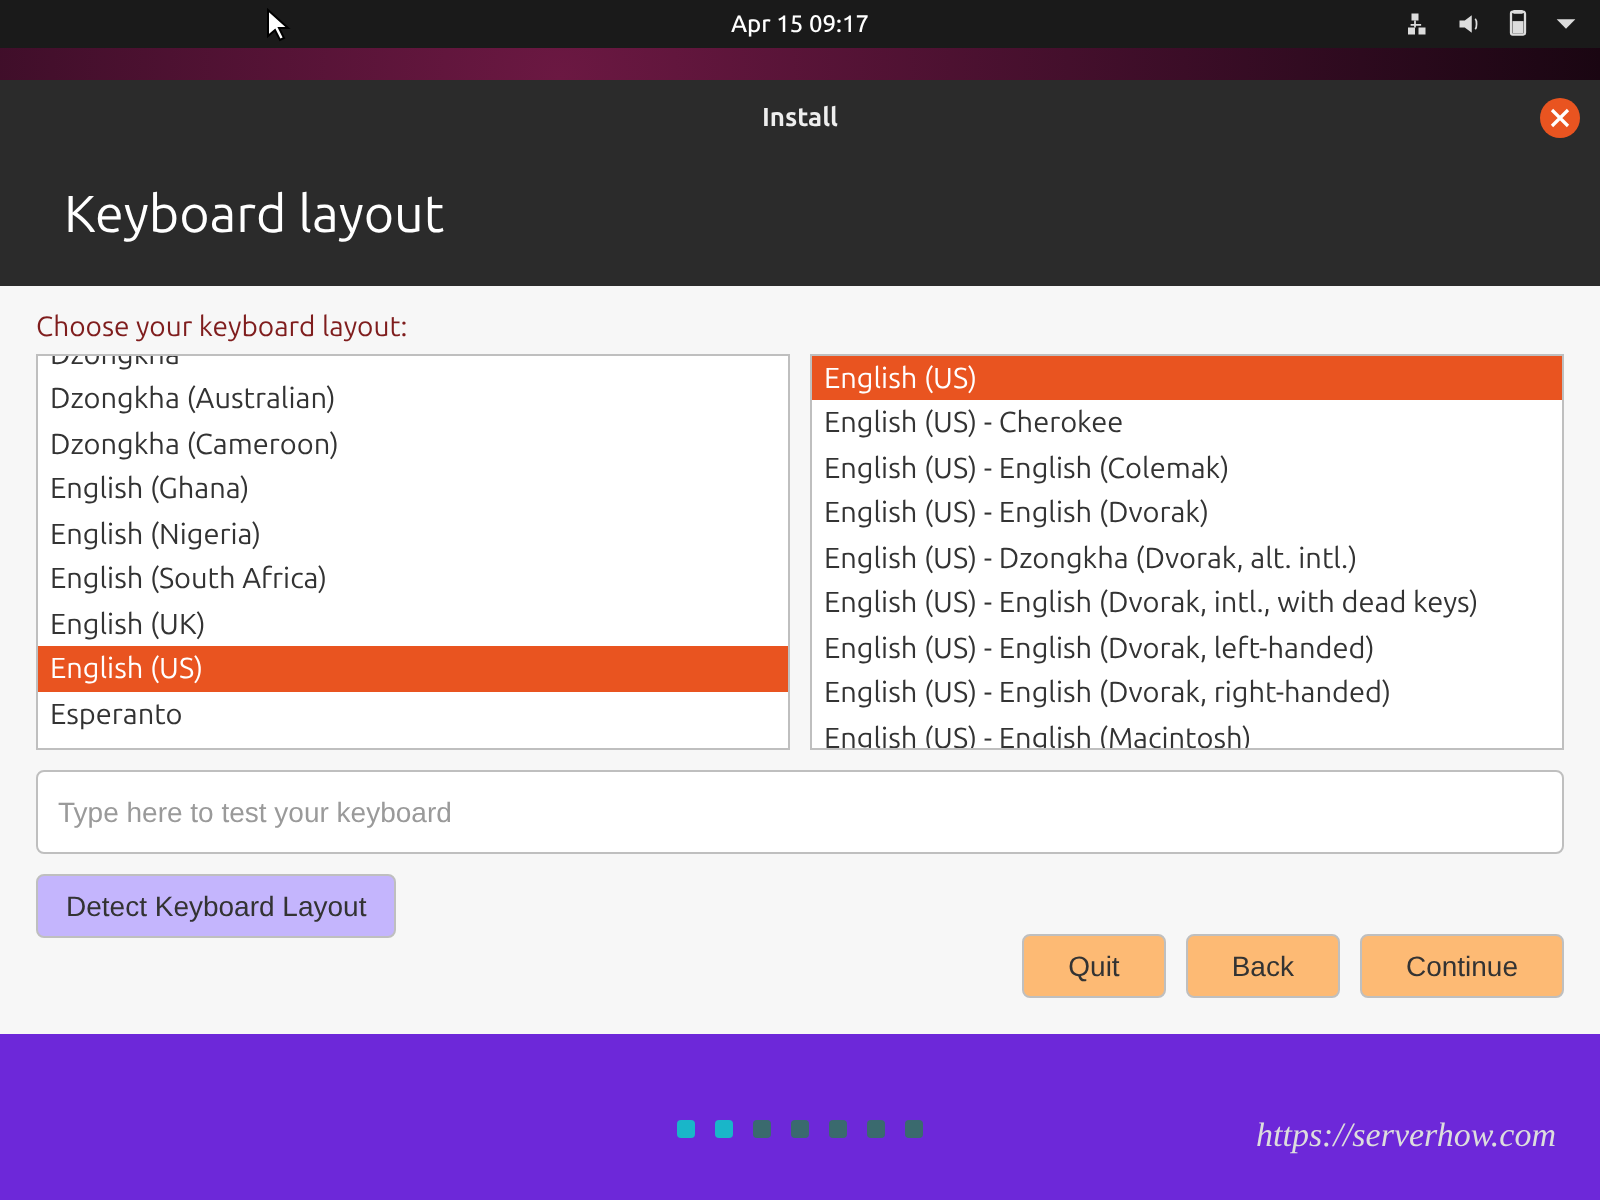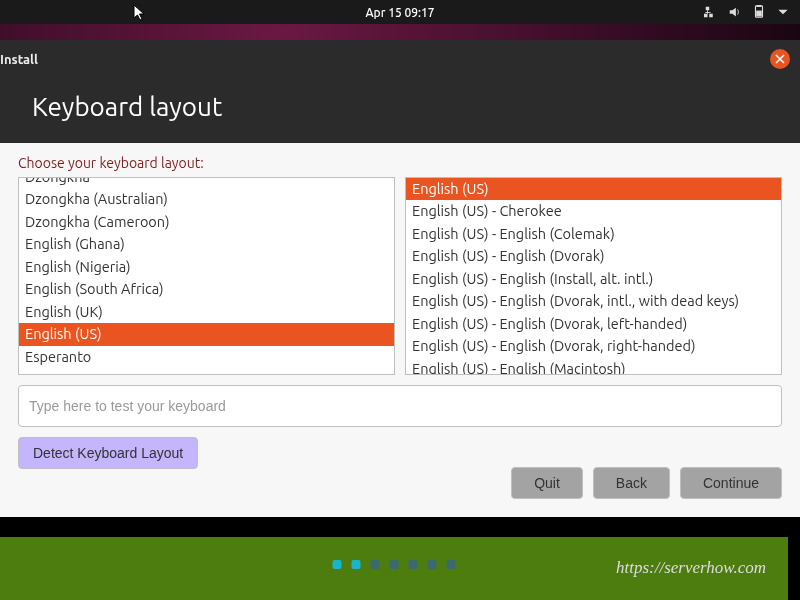--- a/index.html
+++ b/index.html
@@ -11,21 +11,21 @@
   .topbar .clock { font-weight: 500; }
   .topbar .tray { position: absolute; right: 10px; display: flex; gap: 10px; align-items: center; }
   .topbar .tray .ic { width: 14px; height: 14px; display: inline-flex; align-items: center; justify-content: center; color:#ddd; }
   .cursor { position: absolute; left: 133px; top: 4px; width: 14px; height: 18px; pointer-events:none; }
 
   
   .desktop-strip { height: 30px; background: radial-gradient(circle at 35% 50%, #6b1842 0%, #3b0d27 60%, #1a0612 100%); }
 
   
   .installer { position: absolute; left: 0; right: 0; top: 40px; background: #f7f7f7; height: 477px; display:flex; flex-direction:column; }
-  .titlebar { height: 38px; background: #2b2b2b; color: #eee; display: flex; align-items: center; justify-content: flex-start; position: relative; font-size: 13px; font-weight: 600; }
+  .titlebar { height: 38px; background: #2b2b2b; color: #eee; display: flex; align-items: center; justify-content: center; position: relative; font-size: 13px; font-weight: 600; }
   .titlebar .close { position: absolute; right: 10px; top: 9px; width: 20px; height: 20px; border-radius: 50%; background: #e95420; display:flex; align-items:center; justify-content:center; cursor:pointer; }
   .titlebar .close svg { width:10px; height:10px; }
 
   .header { background: #2b2b2b; color: #fff; padding: 14px 32px 22px; }
   .header h1 { font-size: 26px; font-weight: 400; }
 
   .content { background: #f7f7f7; padding: 12px 18px 0; flex:1; color:#333; font-size:14px; }
   .prompt { margin-bottom: 6px; font-size:14px; color:#7f1d1d; }
 
   .lists { display:flex; gap:10px; }
@@ -33,24 +33,24 @@
   .listbox .item { padding: 0 6px; white-space:nowrap; overflow:hidden; text-overflow:ellipsis; cursor:pointer; }
   .listbox .item.cut-top { margin-top:-12px; } 
   .listbox .item.selected { background:#e95420; color:#fff; }
 
   .test-input { width:100%; margin-top:10px; height:42px; border:1px solid #bfbfbf; border-radius:4px; padding:0 10px; font-size:14px; color:#333; background:#fff; }
   .test-input::placeholder { color:#9a9a9a; }
 
   .detect-btn { margin-top:10px; height:32px; padding:0 14px; background:#c4b5fd; border:1px solid #bfbfbf; border-radius:4px; font-size:14px; cursor:pointer; color:#333; }
 
   .footer-btns { position:absolute; right:18px; bottom:18px; display:flex; gap:10px; }
-  .footer-btns button { height:32px; padding:0 22px; background:#a3a3a3; border:1px solid #bfbfbf; border-radius:4px; font-size:14px; cursor:pointer; color:#333; }
+  .footer-btns button { height:32px; padding:0 22px; background:#fdba74; border:1px solid #bfbfbf; border-radius:4px; font-size:14px; cursor:pointer; color:#333; }
 
   
-  .bottom-strip { position:absolute; left:0; right:12px; bottom:0; height:63px; background:#4d7c0f; }
+  .bottom-strip { position:absolute; left:0; right:0; bottom:0; height:83px; background:#6d28d9; }
   .dots { position:absolute; left:50%; transform:translateX(-50%); bottom:31px; display:flex; gap:10px; }
   .dot { width:9px; height:9px; border-radius:2px; background:#3a6a6e; }
   .dot.active { background:#19b6c9; }
   .watermark { position:absolute; right:22px; bottom:22px; color:#ddd; font-family: Georgia, 'Times New Roman', serif; font-style:italic; font-size:17px; }
 </style>
 </head>
 <body>
 
 <div class="topbar">
   <span class="clock">Apr 15  09:17</span>
@@ -115,21 +115,21 @@
           <div class="item">English (South Africa)</div>
           <div class="item">English (UK)</div>
           <div class="item selected">English (US)</div>
           <div class="item">Esperanto</div>
         </div>
       <div class="listbox" id="variant-list">
           <div class="item selected">English (US)</div>
           <div class="item">English (US) - Cherokee</div>
           <div class="item">English (US) - English (Colemak)</div>
           <div class="item">English (US) - English (Dvorak)</div>
-          <div class="item">English (US) - English (Install, alt. intl.)</div>
+          <div class="item">English (US) - Dzongkha (Dvorak, alt. intl.)</div>
           <div class="item">English (US) - English (Dvorak, intl., with dead keys)</div>
           <div class="item">English (US) - English (Dvorak, left-handed)</div>
           <div class="item">English (US) - English (Dvorak, right-handed)</div>
           <div class="item">English (US) - English (Macintosh)</div>
         </div>
     </div>
     <input class="test-input" placeholder="Type here to test your keyboard" style="">
     <button class="detect-btn">Detect Keyboard Layout</button>
     <div class="footer-btns">
       <button>Quit</button>

